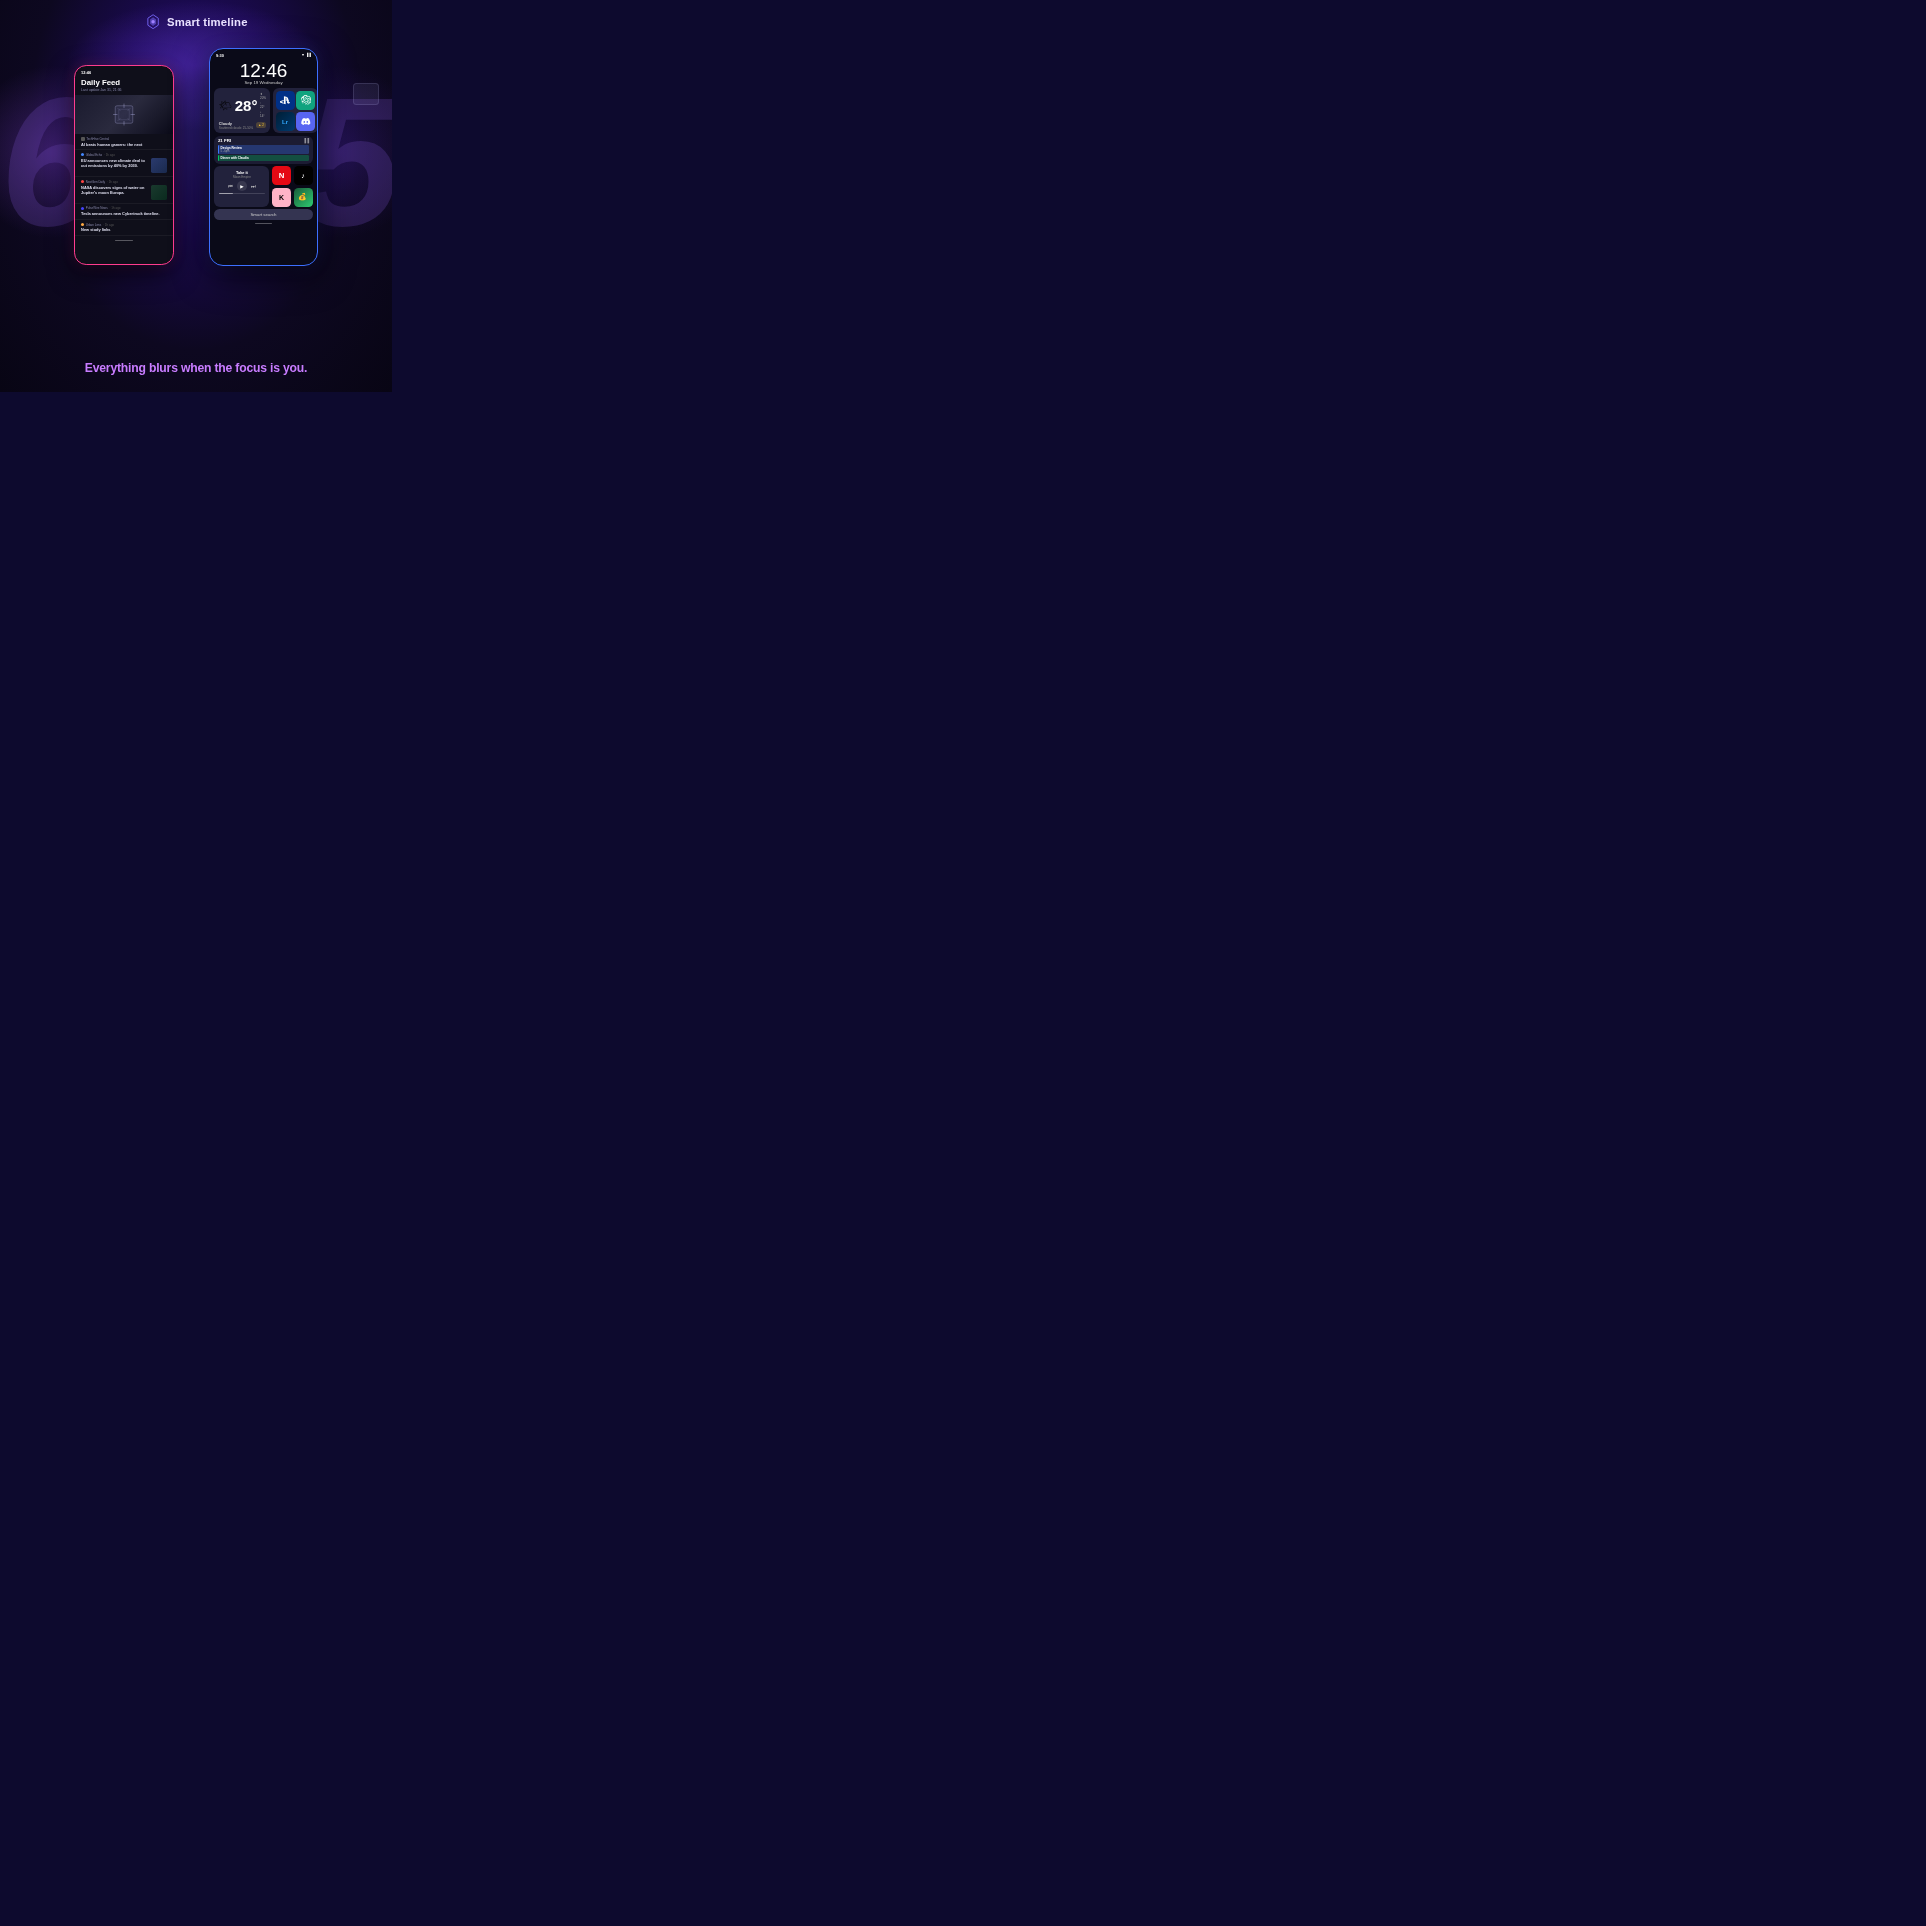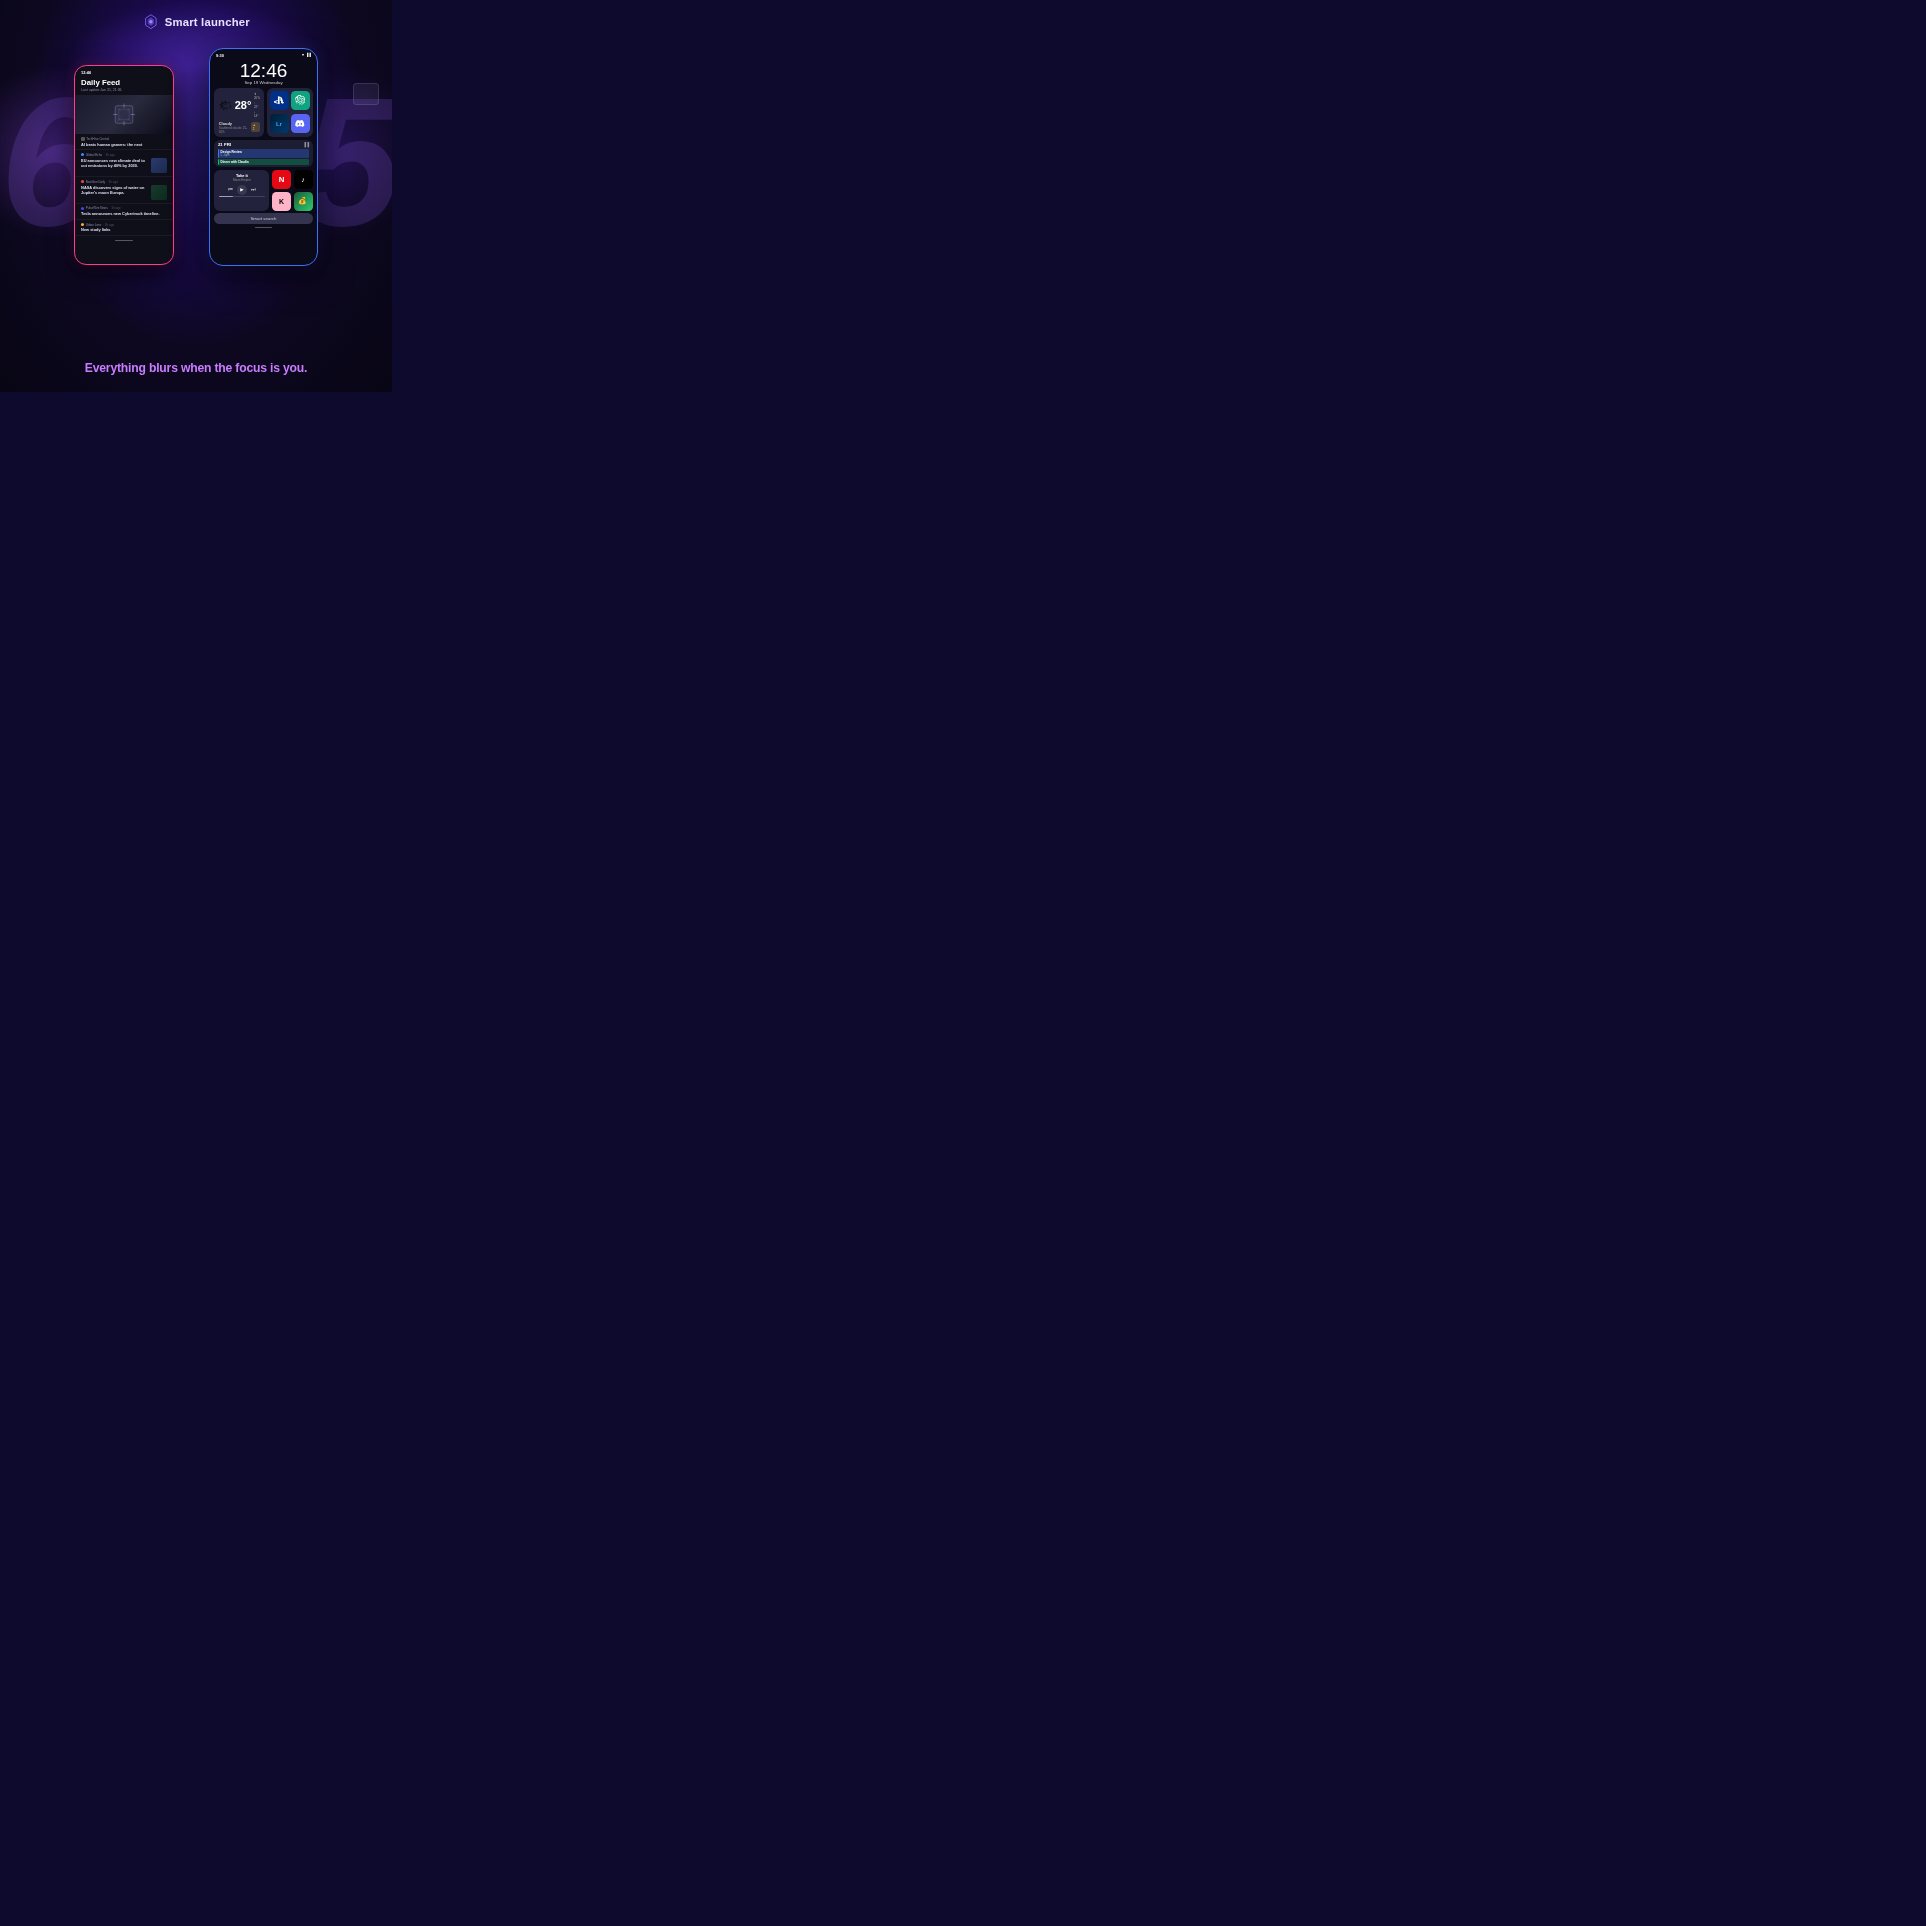--- a/index.html
+++ b/index.html
@@ -264,21 +264,21 @@
       display: flex;
       align-items: center;
       gap: 2.6px;
     }
 
     .weather-icon-big {
       font-size: 10.5px;
     }
 
     .weather-temp {
-      font-size: 11px;
+      font-size: 15px;
       font-weight: 600;
       color: #fff;
     }
 
     .weather-stats {
       font-size: 3px;
       color: #aaa;
       line-height: 1.5;
     }
 
@@ -492,21 +492,21 @@
 </div>
 
 <div class="deco-card"></div>
 
 <div class="header">
   <svg class="logo-icon" viewBox="0 0 40 40" fill="none">
     <path d="M20 4 L32 12 L32 28 L20 36 L8 28 L8 12 Z" stroke="#7c6dff" stroke-width="2" fill="none"></path>
     <path d="M20 10 L27 15 L27 25 L20 30 L13 25 L13 15 Z" fill="#7c6dff" opacity="0.5"></path>
     <circle cx="20" cy="20" r="4" fill="#a080ff"></circle>
   </svg>
-  <span class="header-title">Smart launcher</span>
+  <span class="header-title">Smart timeline</span>
 </div>
 
 <div class="phones-container">
 
   <div class="phone-left">
 
     <div class="status-bar">
       <span>12:46</span>
     </div>
 

